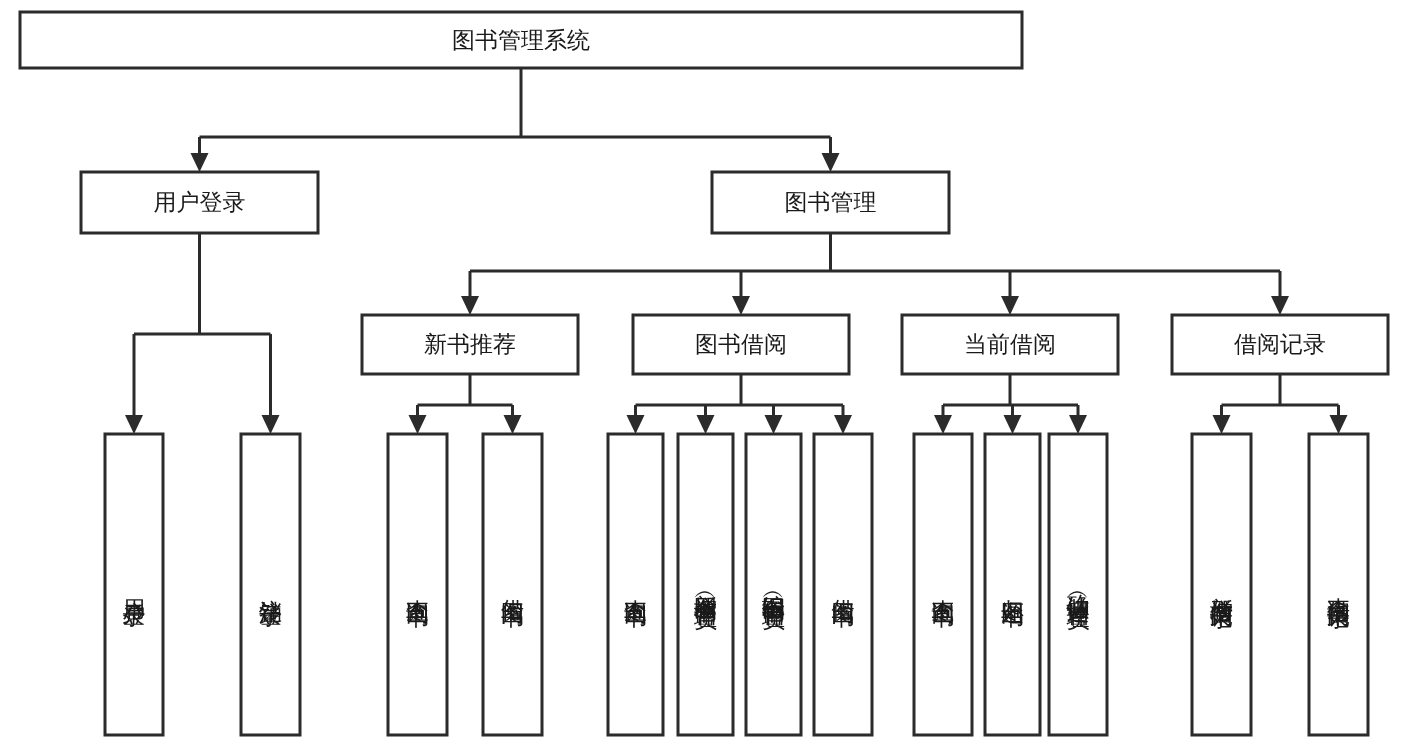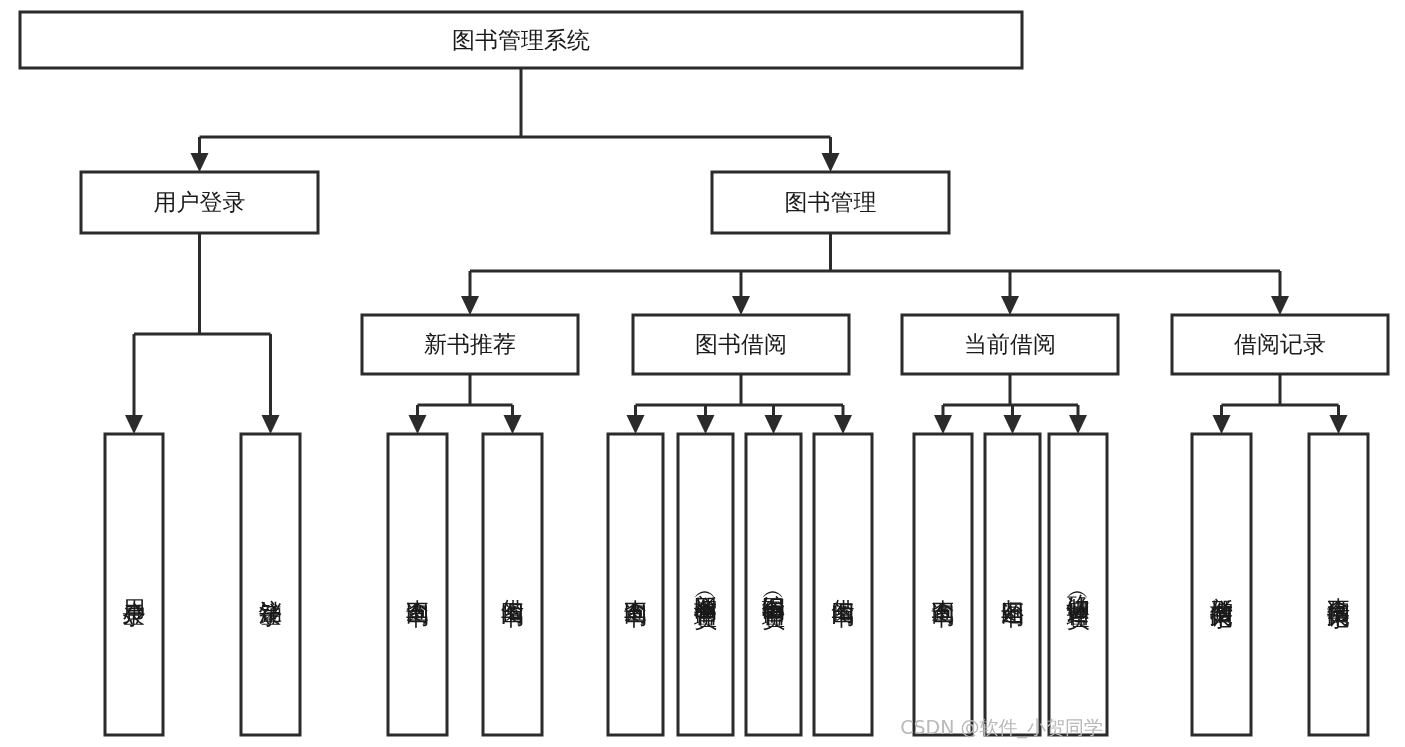--- a/index.html
+++ b/index.html
@@ -200,14 +200,13 @@
       <div class="vlabel-wrap" style="left: 1049px; top: 434px; width: 58px; height: 301px;">
         <div class="vlabel">确认归还（管理员）</div>
       </div>
       <div class="vlabel-wrap" style="left: 1192px; top: 434px; width: 59px; height: 301px;">
         <div class="vlabel">新增借阅记录</div>
       </div>
       <div class="vlabel-wrap" style="left: 1309px; top: 434px; width: 59px; height: 301px;">
         <div class="vlabel">查询借阅记录</div>
       </div>
     </div>
-  <div class="watermark">CSDN @软件_小贺同学</div>
 </div>
 
 </body></html>

